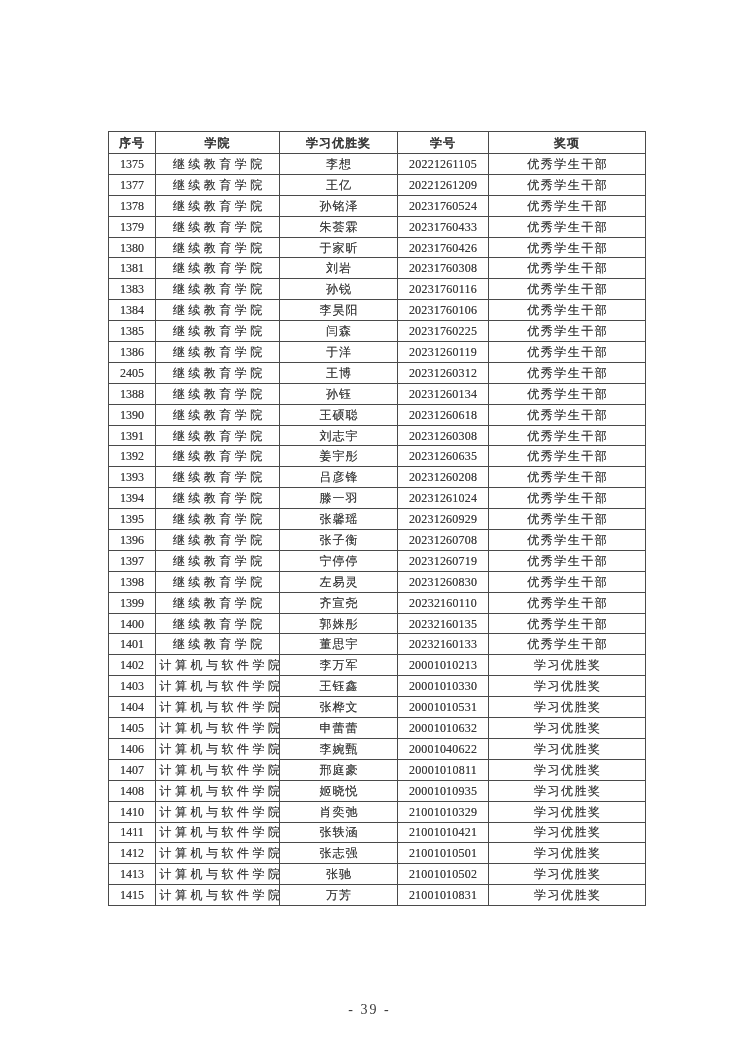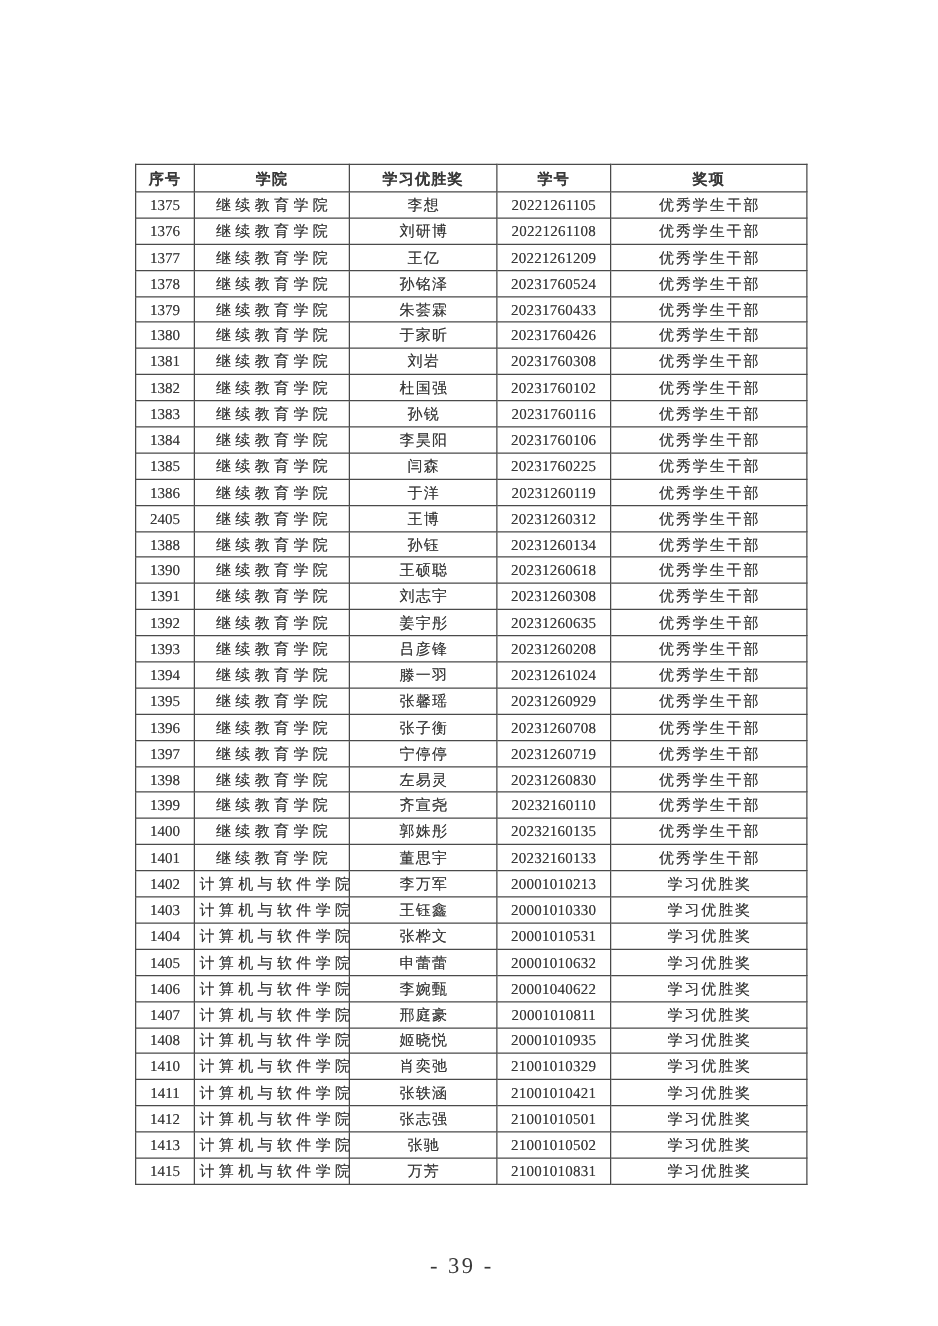--- a/index.html
+++ b/index.html
@@ -48,21 +48,21 @@
   .col-1 { letter-spacing: 3.5px; text-indent: 3.5px; }
   .col-2 { letter-spacing: 1px;   text-indent: 1px; }
   .col-3 { letter-spacing: 0.2px; font-size: 11.5px; }
   .col-4 { letter-spacing: 1.5px; text-indent: 1.5px; }
   .page-footer {
     position: absolute;
     left: 0;
     right: 0;
     top: 1002px;
     text-align: center;
-    font-size: 18px;
+    font-size: 14px;
     letter-spacing: 2px;
     color: #383838;
   }
 </style>
 </head>
 <body>
 
 <div class="page">
 
   <table class="awards">
@@ -84,27 +84,20 @@
     </thead>
     <tbody>
         <tr>
           <td class="col-0">1375</td>
           <td class="col-1">继续教育学院</td>
           <td class="col-2">李想</td>
           <td class="col-3">20221261105</td>
           <td class="col-4">优秀学生干部</td>
         </tr>
         <tr>
-          <td class="col-0">1376</td>
-          <td class="col-1">继续教育学院</td>
-          <td class="col-2">刘研博</td>
-          <td class="col-3">20221261108</td>
-          <td class="col-4">优秀学生干部</td>
-        </tr>
-        <tr>
           <td class="col-0">1377</td>
           <td class="col-1">继续教育学院</td>
           <td class="col-2">王亿</td>
           <td class="col-3">20221261209</td>
           <td class="col-4">优秀学生干部</td>
         </tr>
         <tr>
           <td class="col-0">1378</td>
           <td class="col-1">继续教育学院</td>
           <td class="col-2">孙铭泽</td>
@@ -126,27 +119,20 @@
           <td class="col-4">优秀学生干部</td>
         </tr>
         <tr>
           <td class="col-0">1381</td>
           <td class="col-1">继续教育学院</td>
           <td class="col-2">刘岩</td>
           <td class="col-3">20231760308</td>
           <td class="col-4">优秀学生干部</td>
         </tr>
         <tr>
-          <td class="col-0">1382</td>
-          <td class="col-1">继续教育学院</td>
-          <td class="col-2">杜国强</td>
-          <td class="col-3">20231760102</td>
-          <td class="col-4">优秀学生干部</td>
-        </tr>
-        <tr>
           <td class="col-0">1383</td>
           <td class="col-1">继续教育学院</td>
           <td class="col-2">孙锐</td>
           <td class="col-3">20231760116</td>
           <td class="col-4">优秀学生干部</td>
         </tr>
         <tr>
           <td class="col-0">1384</td>
           <td class="col-1">继续教育学院</td>
           <td class="col-2">李昊阳</td>

